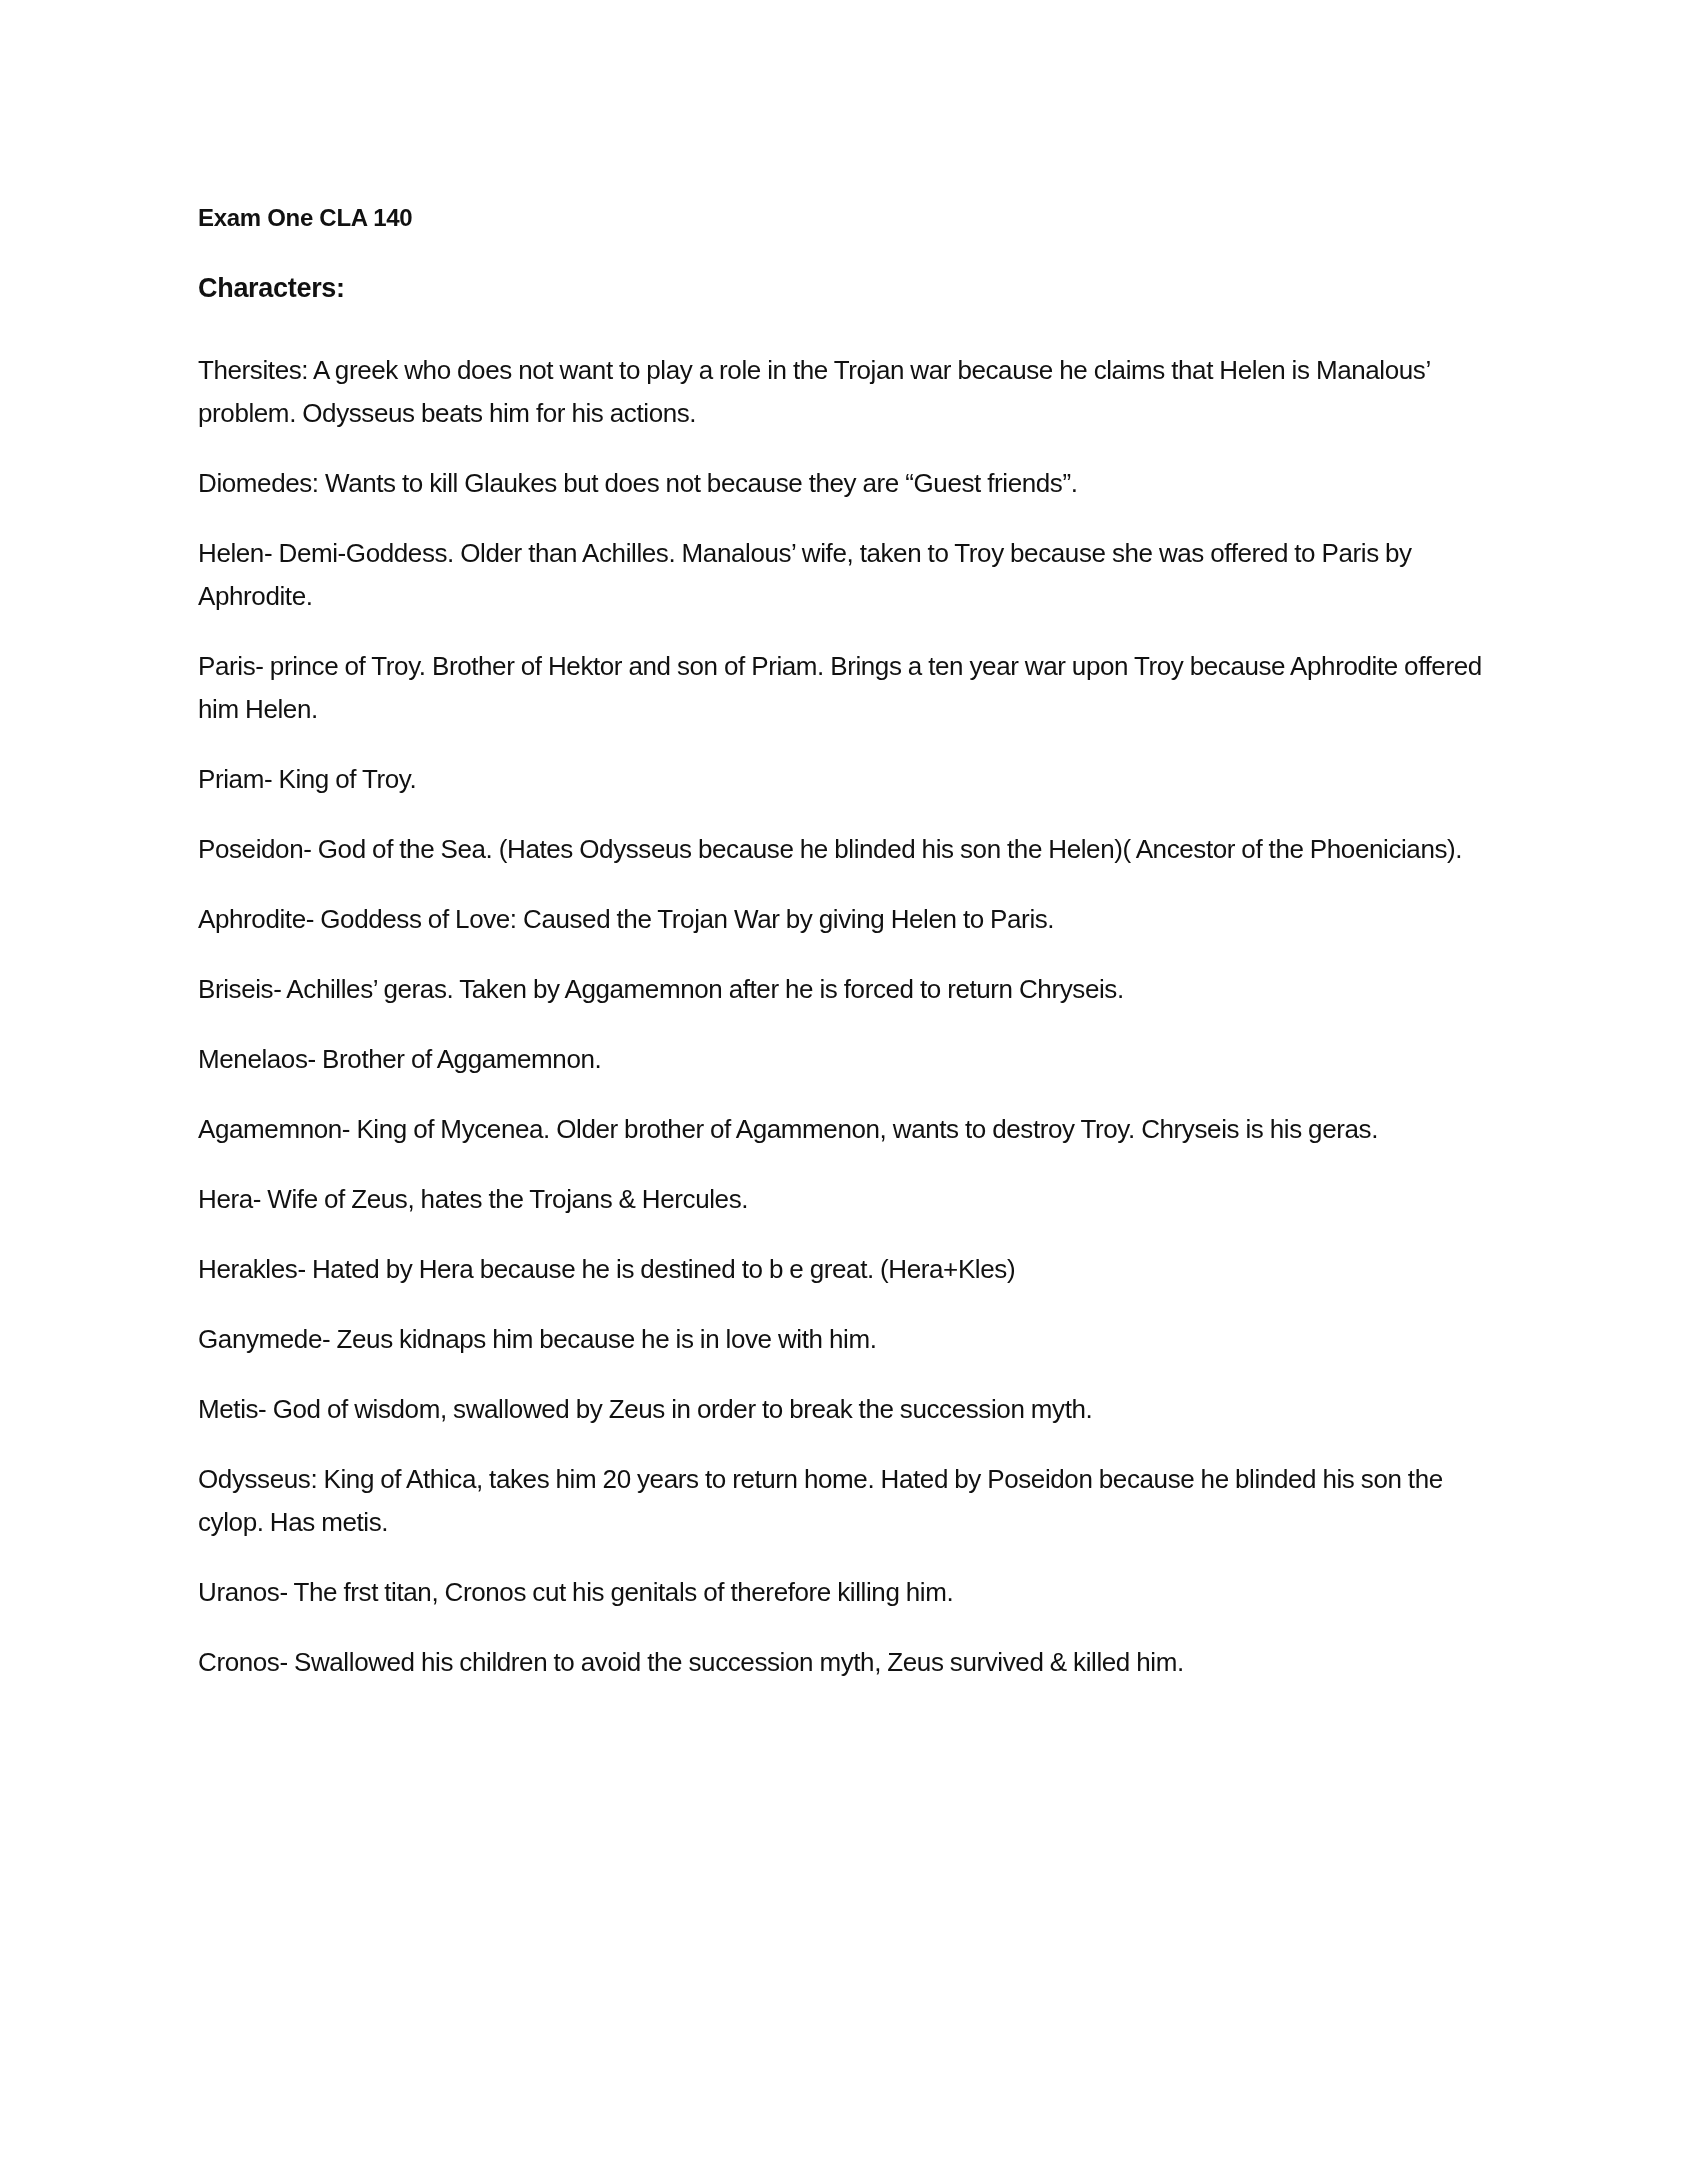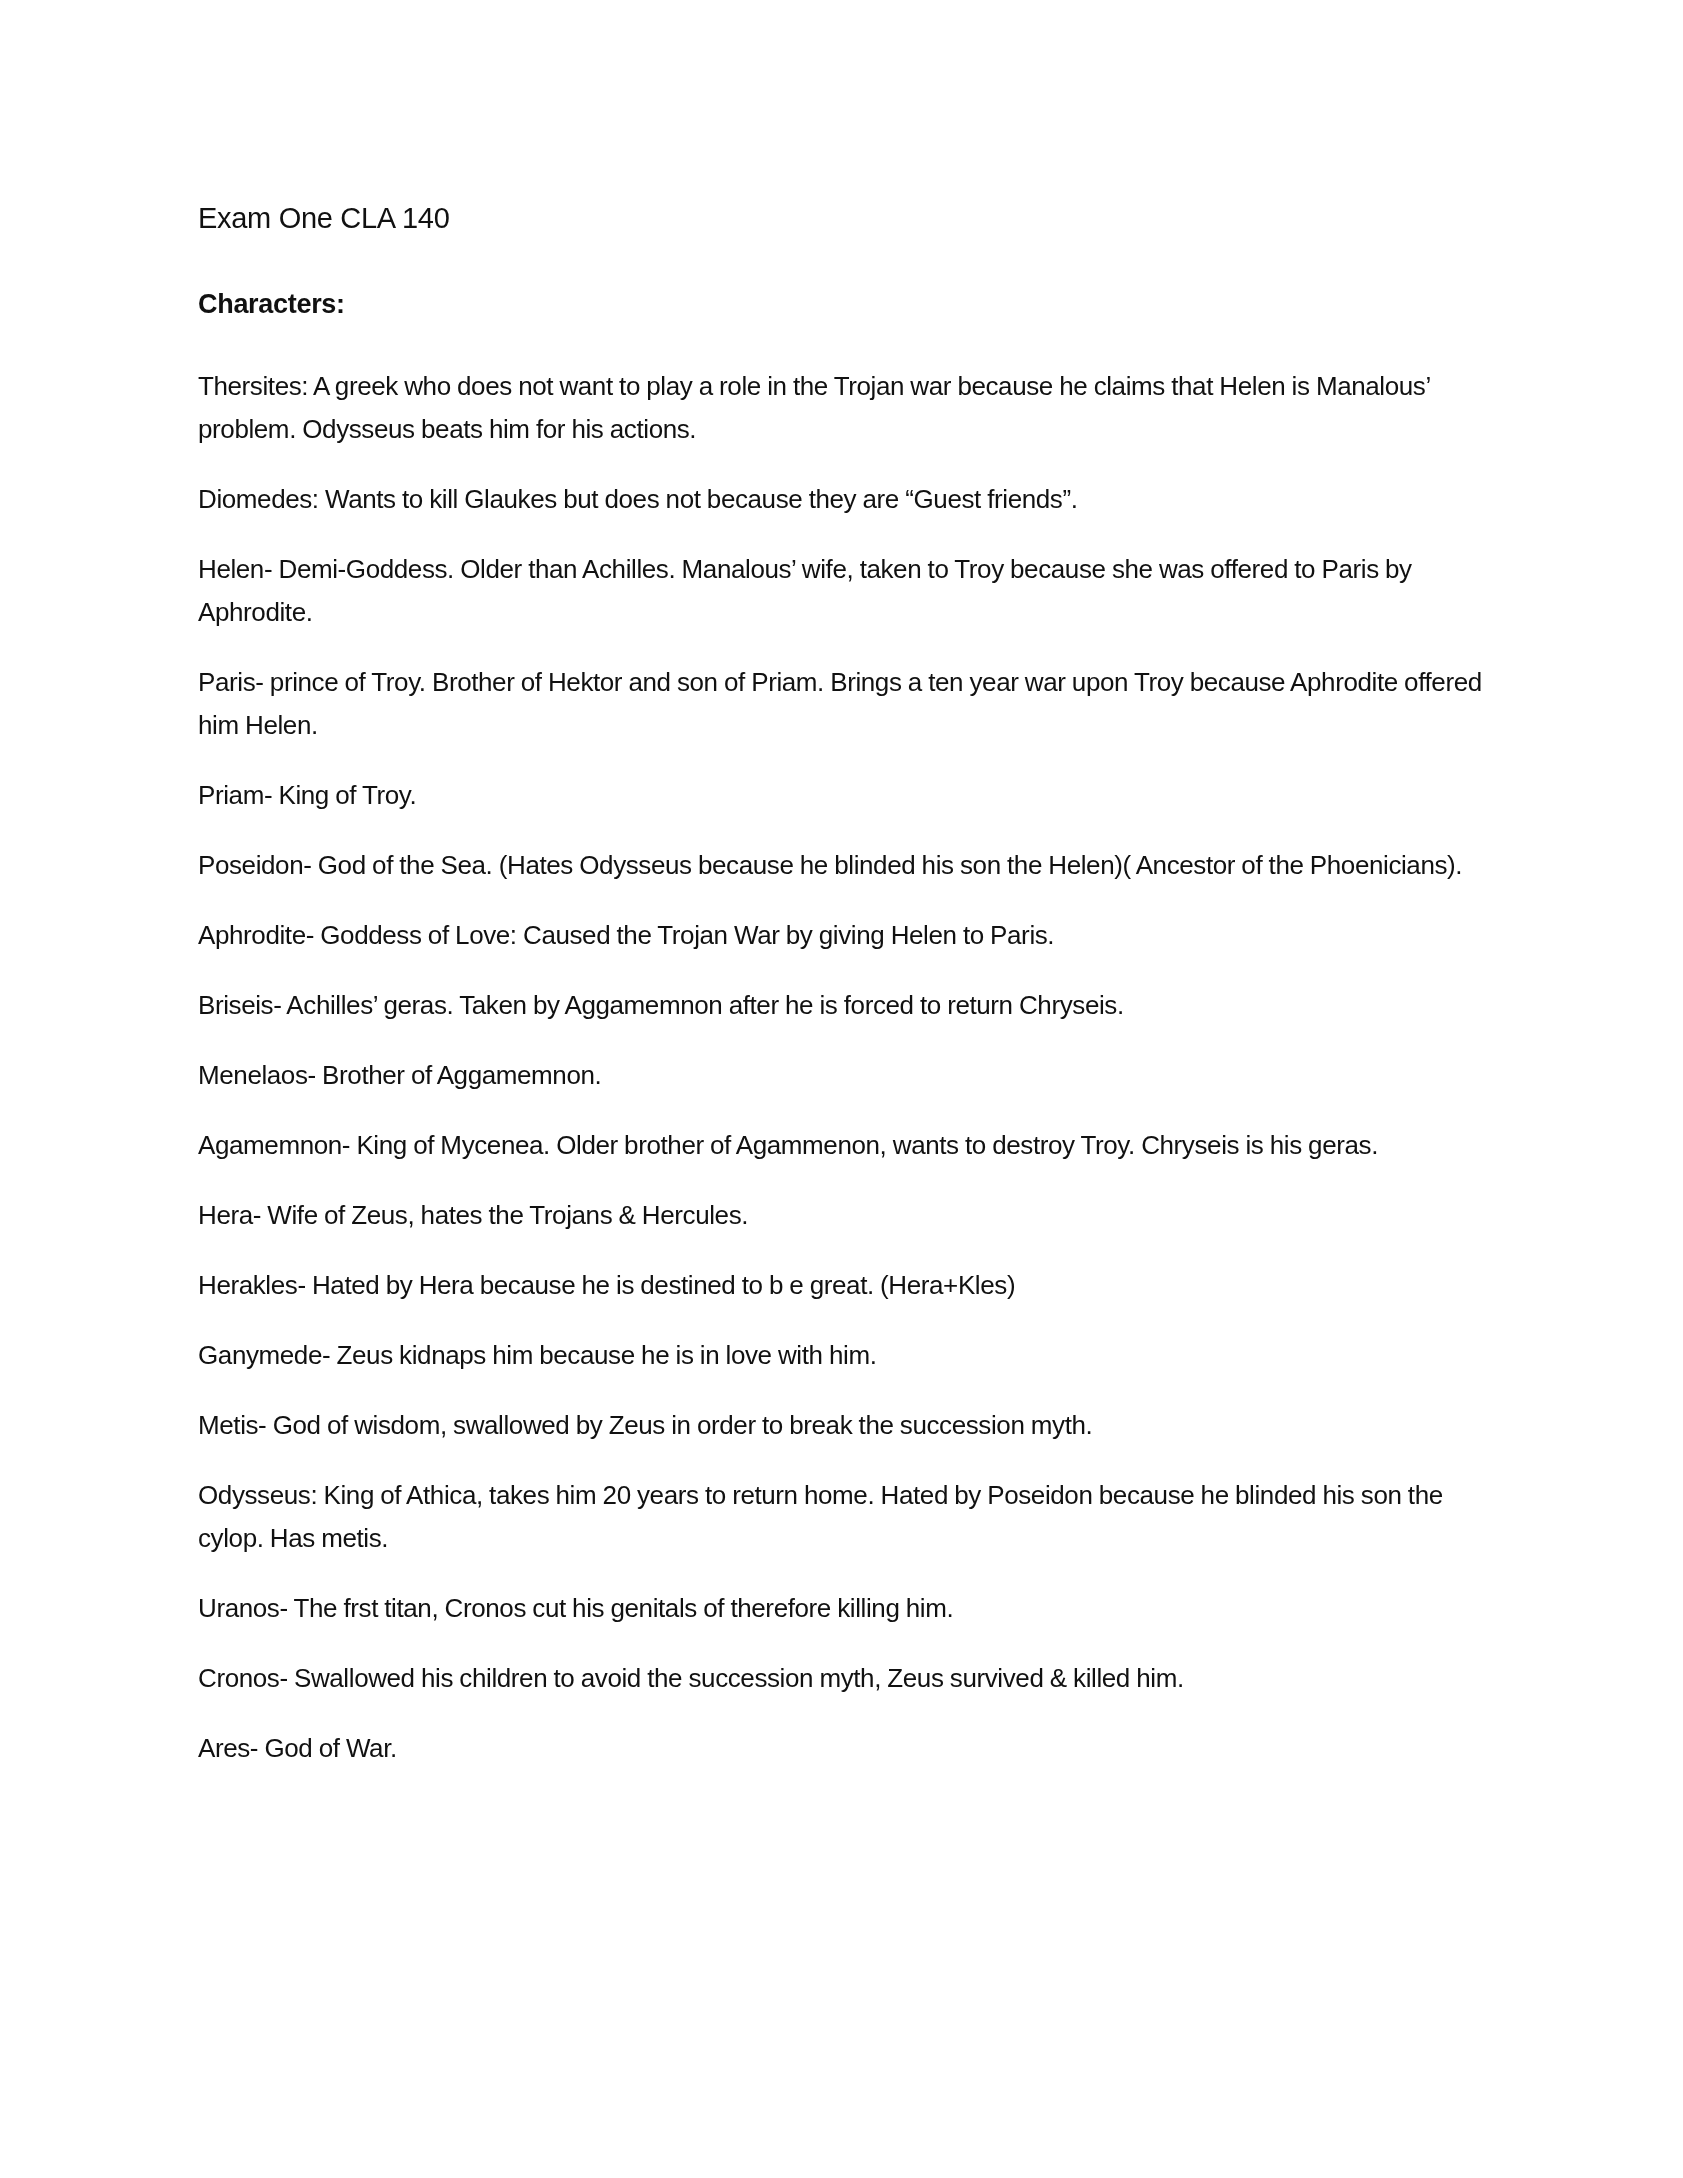--- a/index.html
+++ b/index.html
@@ -15,24 +15,24 @@
       color: #111111;
       font-family: "Liberation Sans", sans-serif;
     }
     .page {
       position: absolute;
       left: 198px;
       top: 198px;
       width: 1287px;
     }
     .doc-title {
-      font-weight: normal;
-      font-size: 29px;
+      font-weight: bold;
+      font-size: 24px;
       line-height: 40px;
-      margin: 0 0 46px 0;
+      margin: 0 0 30px 0;
       letter-spacing: -0.3px;
     }
     .section-heading {
       font-weight: bold;
       font-size: 27px;
       line-height: 40px;
       margin: 0 0 41px 0;
       letter-spacing: -0.3px;
     }
     .entry {
@@ -60,15 +60,14 @@
   <p class="entry">Briseis- Achilles’ geras. Taken by Aggamemnon after he is forced to return Chryseis.</p>
   <p class="entry">Menelaos- Brother of Aggamemnon.</p>
   <p class="entry">Agamemnon- King of Mycenea. Older brother of Agammenon, wants to destroy Troy. Chryseis is his geras.</p>
   <p class="entry">Hera- Wife of Zeus, hates the Trojans &amp; Hercules.</p>
   <p class="entry">Herakles- Hated by Hera because he is destined to b e great. (Hera+Kles)</p>
   <p class="entry">Ganymede- Zeus kidnaps him because he is in love with him.</p>
   <p class="entry">Metis- God of wisdom, swallowed by Zeus in order to break the succession myth.</p>
   <p class="entry">Odysseus: King of Athica, takes him 20 years to return home. Hated by Poseidon because he blinded his son the cylop. Has metis.</p>
   <p class="entry">Uranos- The frst titan, Cronos cut his genitals of therefore killing him.</p>
   <p class="entry">Cronos- Swallowed his children to avoid the succession myth, Zeus survived &amp; killed him.</p>
-  <p class="entry">Ares- God of War.</p>
 </div>
 
 
 </body></html>

